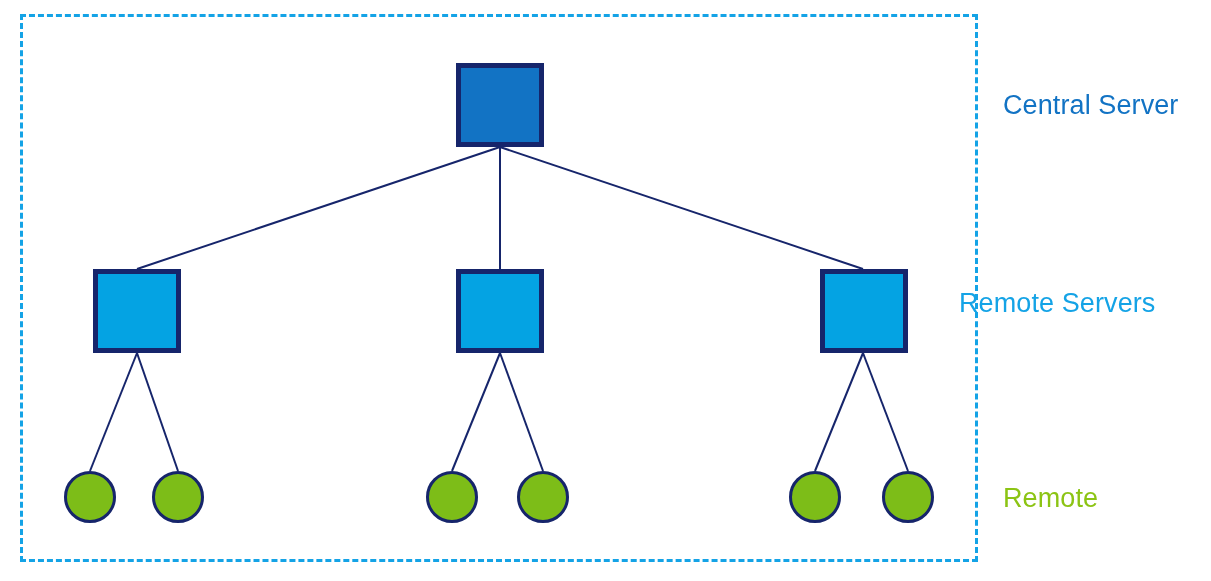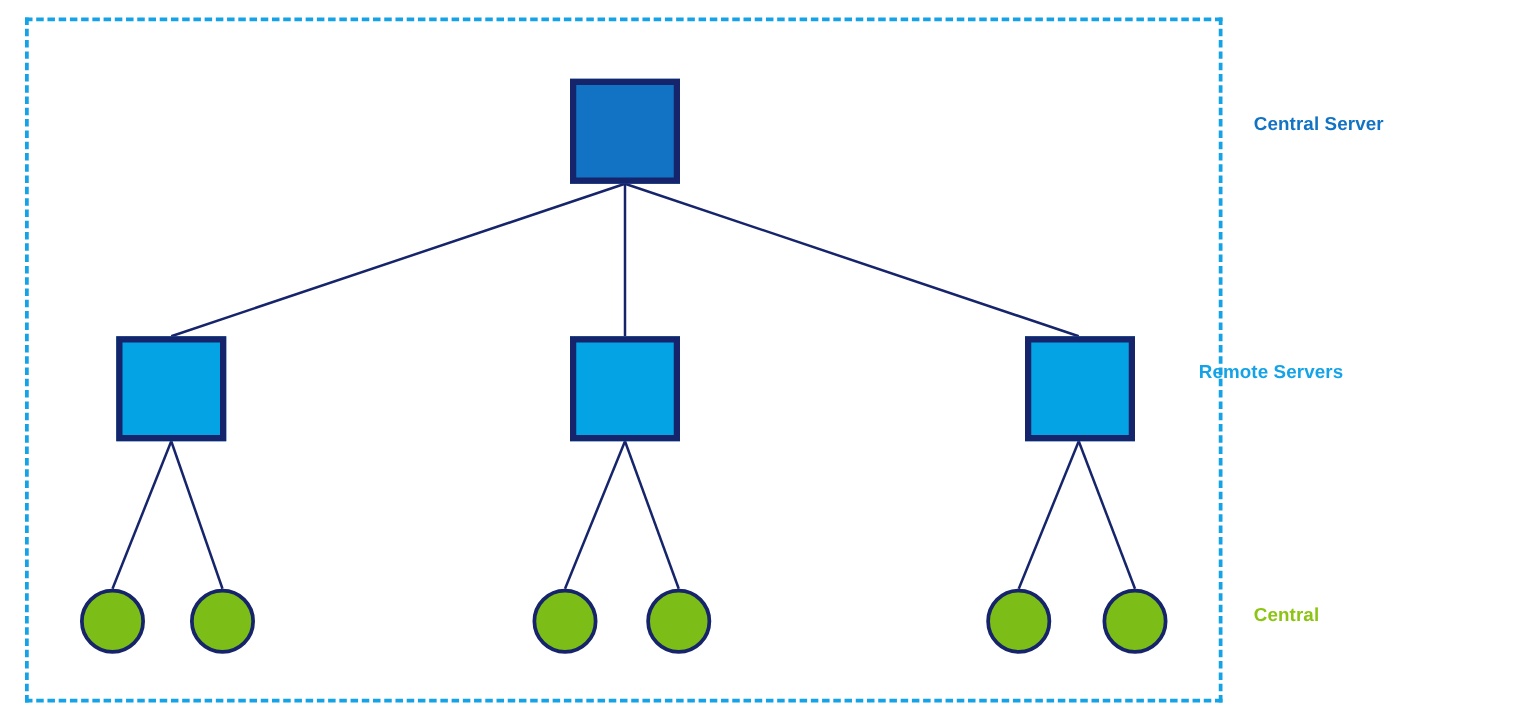--- a/index.html
+++ b/index.html
@@ -50,22 +50,22 @@
   .node-circle {
     position: absolute;
     box-sizing: border-box;
     border-radius: 50%;
     border: 3px solid #16256B;
     background: #7DBD18;
   }
   
   .tier-label {
     position: absolute;
-    font-size: 15px;
-    font-weight: bold;
+    font-size: 27px;
+    font-weight: normal;
     letter-spacing: 0.1px;
     white-space: nowrap;
     line-height: 1;
   }
 </style>
 </head>
 <body>
 
 <div id="canvas">
 
@@ -92,16 +92,16 @@
       <div class="node-circle" style="left: 152px; top: 471px; width: 52px; height: 52px;"></div>
       <div class="node-circle" style="left: 426px; top: 471px; width: 52px; height: 52px;"></div>
       <div class="node-circle" style="left: 517px; top: 471px; width: 52px; height: 52px;"></div>
       <div class="node-circle" style="left: 789px; top: 471px; width: 52px; height: 52px;"></div>
       <div class="node-circle" style="left: 882px; top: 471px; width: 52px; height: 52px;"></div>
     </div>
 
   <div id="labels-layer">
       <div class="tier-label" style="left: 1003px; top: 92px; color: rgb(18, 115, 196);">Central Server</div>
       <div class="tier-label" style="left: 959px; top: 290px; color: rgb(20, 163, 230);">Remote Servers</div>
-      <div class="tier-label" style="left: 1003px; top: 485px; color: rgb(140, 196, 20);">Central</div>
+      <div class="tier-label" style="left: 1003px; top: 485px; color: rgb(140, 196, 20);">Remote</div>
     </div>
 
 </div>
 
 </body></html>

